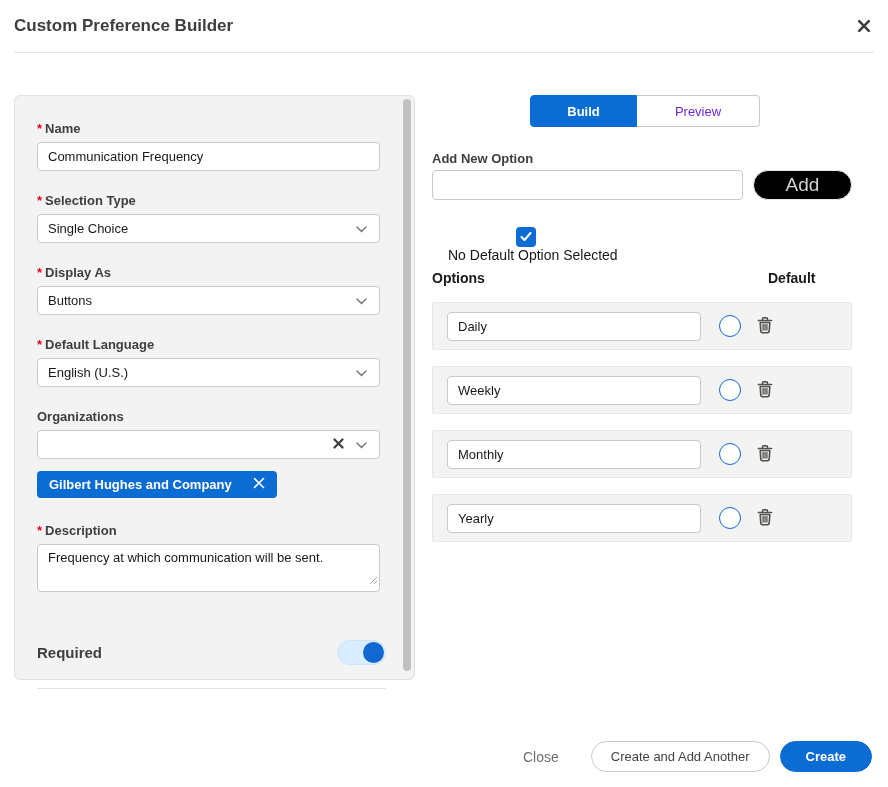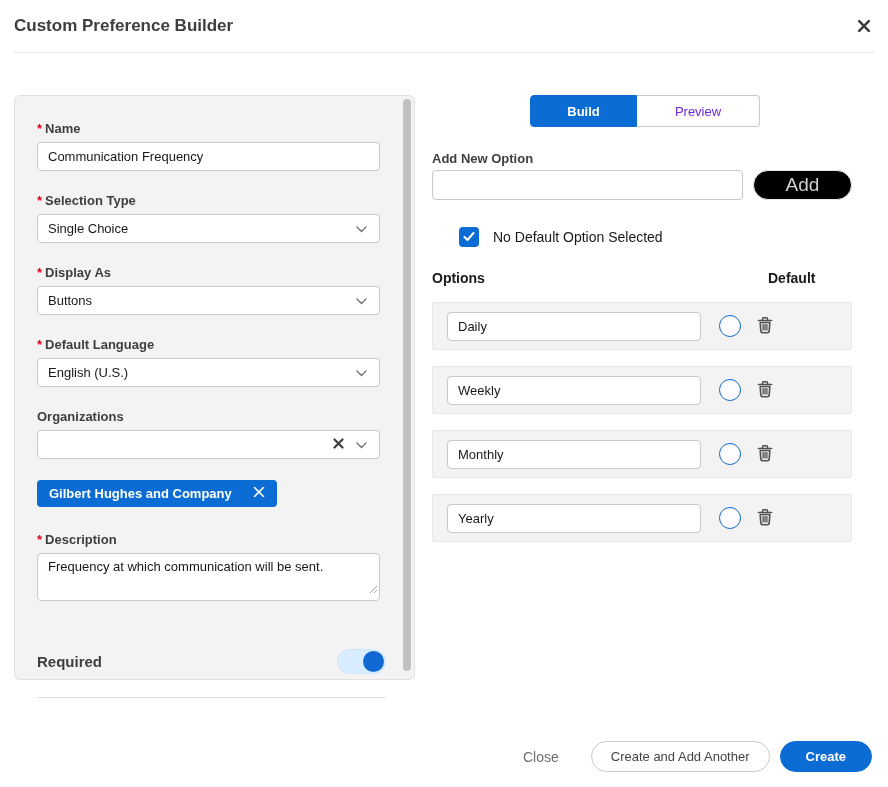--- a/index.html
+++ b/index.html
@@ -48,21 +48,21 @@
   .tab { font-family:"Liberation Sans", sans-serif; font-size:13px; height:32px; cursor:pointer; }
   .tab-build { width:107px; background:#0b6cd4; color:#fff; font-weight:700; border:1px solid #0b6cd4; border-radius:4px 0 0 4px; }
   .tab-preview { width:123px; background:#fff; color:#6d28d9; border:1px solid #c9c9c9; border-left:none; border-radius:0 4px 4px 0; }
 
   .add-label { position:absolute; left:432px; top:151px; font-size:13px; font-weight:600; color:#3e3e3c; }
   .add-input { position:absolute; left:432px; top:170px; width:311px; height:30px; }
   .add-btn { position:absolute; left:753px; top:170px; width:99px; height:30px;
     background:#000000; border:1px solid #e8e8e8; border-radius:15px; color:#d2d2d2;
     font-size:19px; font-family:"Liberation Sans", sans-serif; }
 
-  .checkbox-row { position:absolute; left:459px; top:227px; display:flex; align-items:center; }
+  .checkbox-row { position:absolute; left:434px; top:227px; display:flex; align-items:center;flex-direction:column; }
   .checkbox { width:20px; height:20px; background:#0b6cd4; border-radius:4px; border:none;
     display:flex; align-items:center; justify-content:center; cursor:pointer; }
   .checkbox-label { margin-left:14px; font-size:14px; color:#181818; }
 
   .options-header { position:absolute; left:432px; top:270px; font-size:14px; font-weight:700; color:#181818; }
   .default-header { position:absolute; left:768px; top:270px; font-size:14px; font-weight:700; color:#181818; }
 
   .options-list { position:absolute; left:432px; top:302px; width:420px; }
   .option-row { display:flex; align-items:center; height:48px; margin-bottom:16px;
     background:#f3f3f3; border:1px solid #e8e8e8; border-radius:2px; padding:0 16px 0 14px; }
@@ -125,21 +125,21 @@
     <div class="fgroup">
       <label class="flabel"><span class="req">*</span><span>Default Language</span></label>
       <div class="sel">
         <span>English (U.S.)</span>
         <span><svg width="11" height="7" viewBox="0 0 11 7">
               <path d="M1 1l4.5 4.5L10 1" stroke="#747474" stroke-width="1.4" fill="none" stroke-linecap="round"></path>
             </svg></span>
       </div>
     </div>
 
-    <div class="fgroup" style="margin-bottom:25px;">
+    <div class="fgroup" style="margin-bottom:16px;">
       <label class="flabel"><span>Organizations</span></label>
       <div class="combo">
         <span><svg width="11" height="11" viewBox="0 0 11 11">
               <path d="M1.5 1.5l8 8M9.5 1.5l-8 8" stroke="#3e3e3c" stroke-width="2.2" stroke-linecap="round"></path>
             </svg></span>
         <span><svg width="11" height="7" viewBox="0 0 11 7">
               <path d="M1 1l4.5 4.5L10 1" stroke="#747474" stroke-width="1.4" fill="none" stroke-linecap="round"></path>
             </svg></span>
       </div>
     </div>

